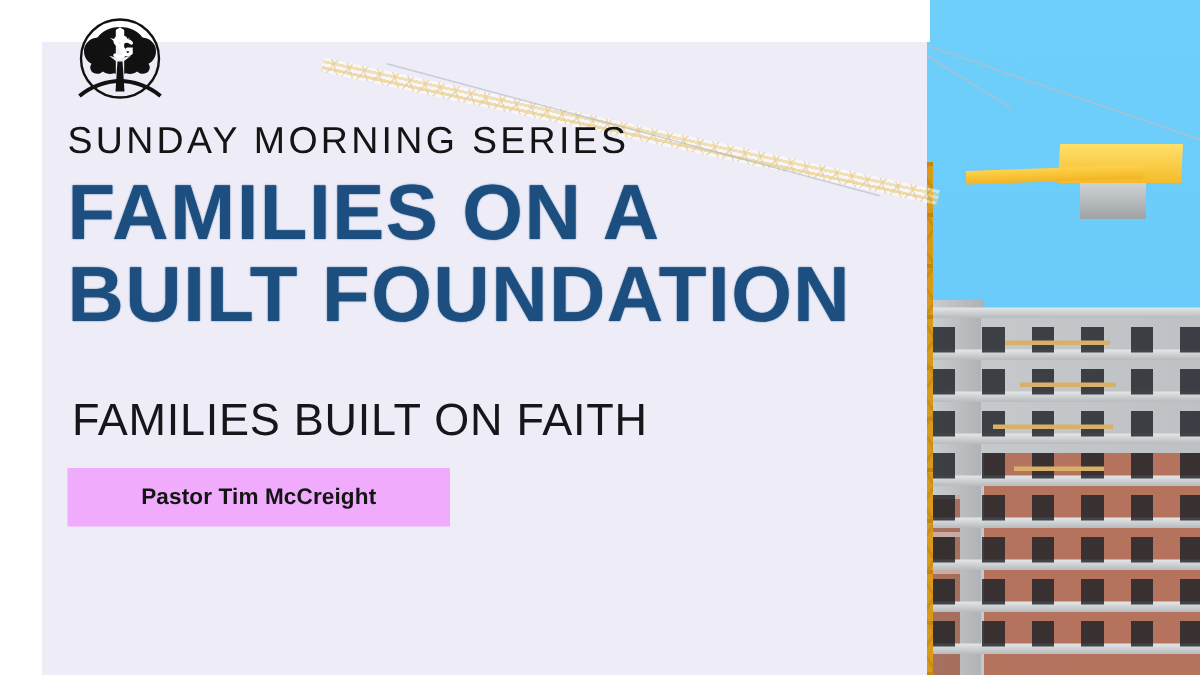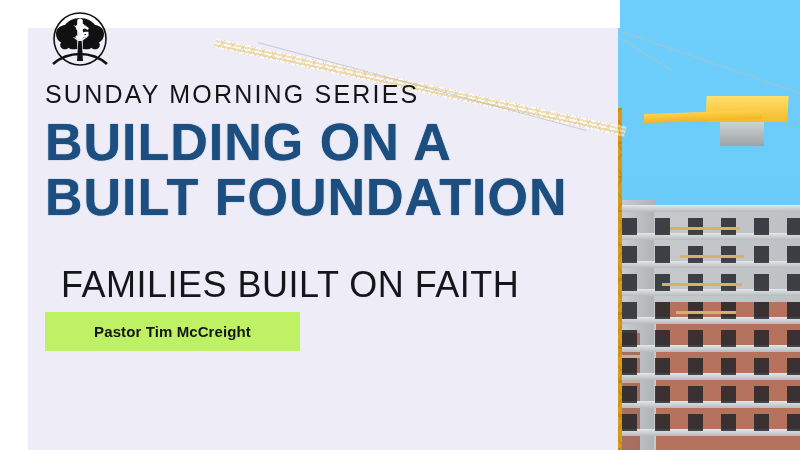--- a/index.html
+++ b/index.html
@@ -228,32 +228,32 @@
     font-size:52px;
     line-height:55px;
     letter-spacing:1px;
     white-space:nowrap;
     font-stretch:condensed;
     text-shadow: 0 0 1px #1c4f80;
   }
   .title .ln{display:block;}
 
   .subtitle{
-    position:absolute; left:16px; top:264px;
-    font-size:36px;
+    position:absolute; left:3px; top:264px;
+    font-size:30px;
     font-weight:400;
     letter-spacing:0.5px;
     color:#14161a;
     white-space:nowrap;
   }
 
   .cta{
     position:absolute; left:0px; top:312px;
     width:255px; height:39px;
-    background:#bef264;
+    background:#f0abfc;
     border:0;
     display:flex; align-items:center; justify-content:center;
     cursor:pointer;
     padding:0;
   }
   .cta-label{
     font-size:15px;
     font-weight:700;
     color:#141414;
     letter-spacing:0.1px;
@@ -355,21 +355,21 @@
         <g fill="none" stroke="#fff" stroke-width="2.4" stroke-linecap="round">
           <path d="M38.5 17.5c-2.2-1.6-5.4-1.3-6.4 1-1 2.4 1.3 3.7 3.2 4.7 1.9 1 3.8 2.3 2.8 4.6-1 2.3-4.2 2.6-6.4 1"></path>
           <path d="M42.5 20.6c-1.4-1.6-4-1.9-5.6-.2-1.8 1.9-1.5 5.6.6 7.2 1.6 1.2 3.6 1 4.8-.2v-2.5h-2.4"></path>
         </g>
       </svg>
     </div>
 
     <div class="kicker">SUNDAY MORNING SERIES</div>
 
     <div class="title">
-      <span class="ln">BUILDING ON A</span>
+      <span class="ln">FAMILIES ON A</span>
       <span class="ln">BUILT FOUNDATION</span>
     </div>
 
     <div class="subtitle">FAMILIES BUILT ON FAITH</div>
 
     <button class="cta">
       <span class="cta-label">Pastor Tim McCreight</span>
     </button>
 
   </div>

